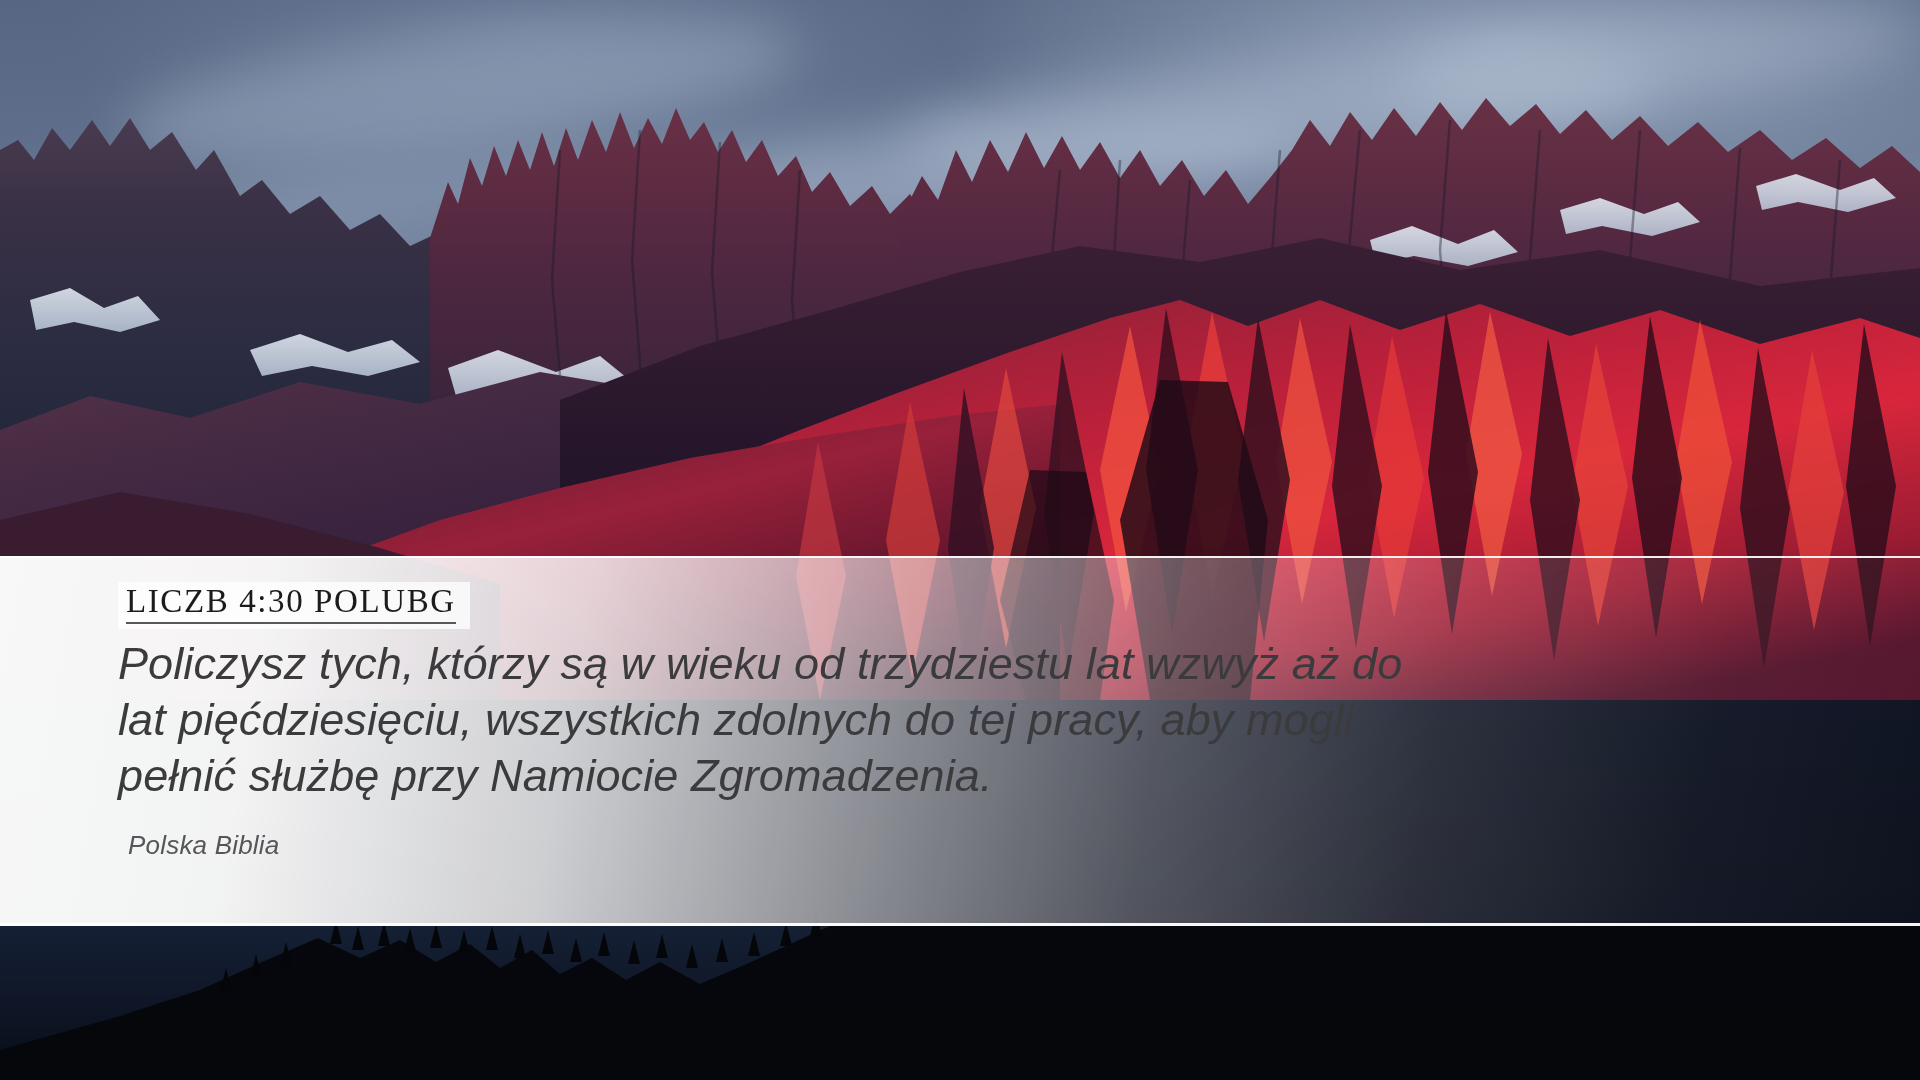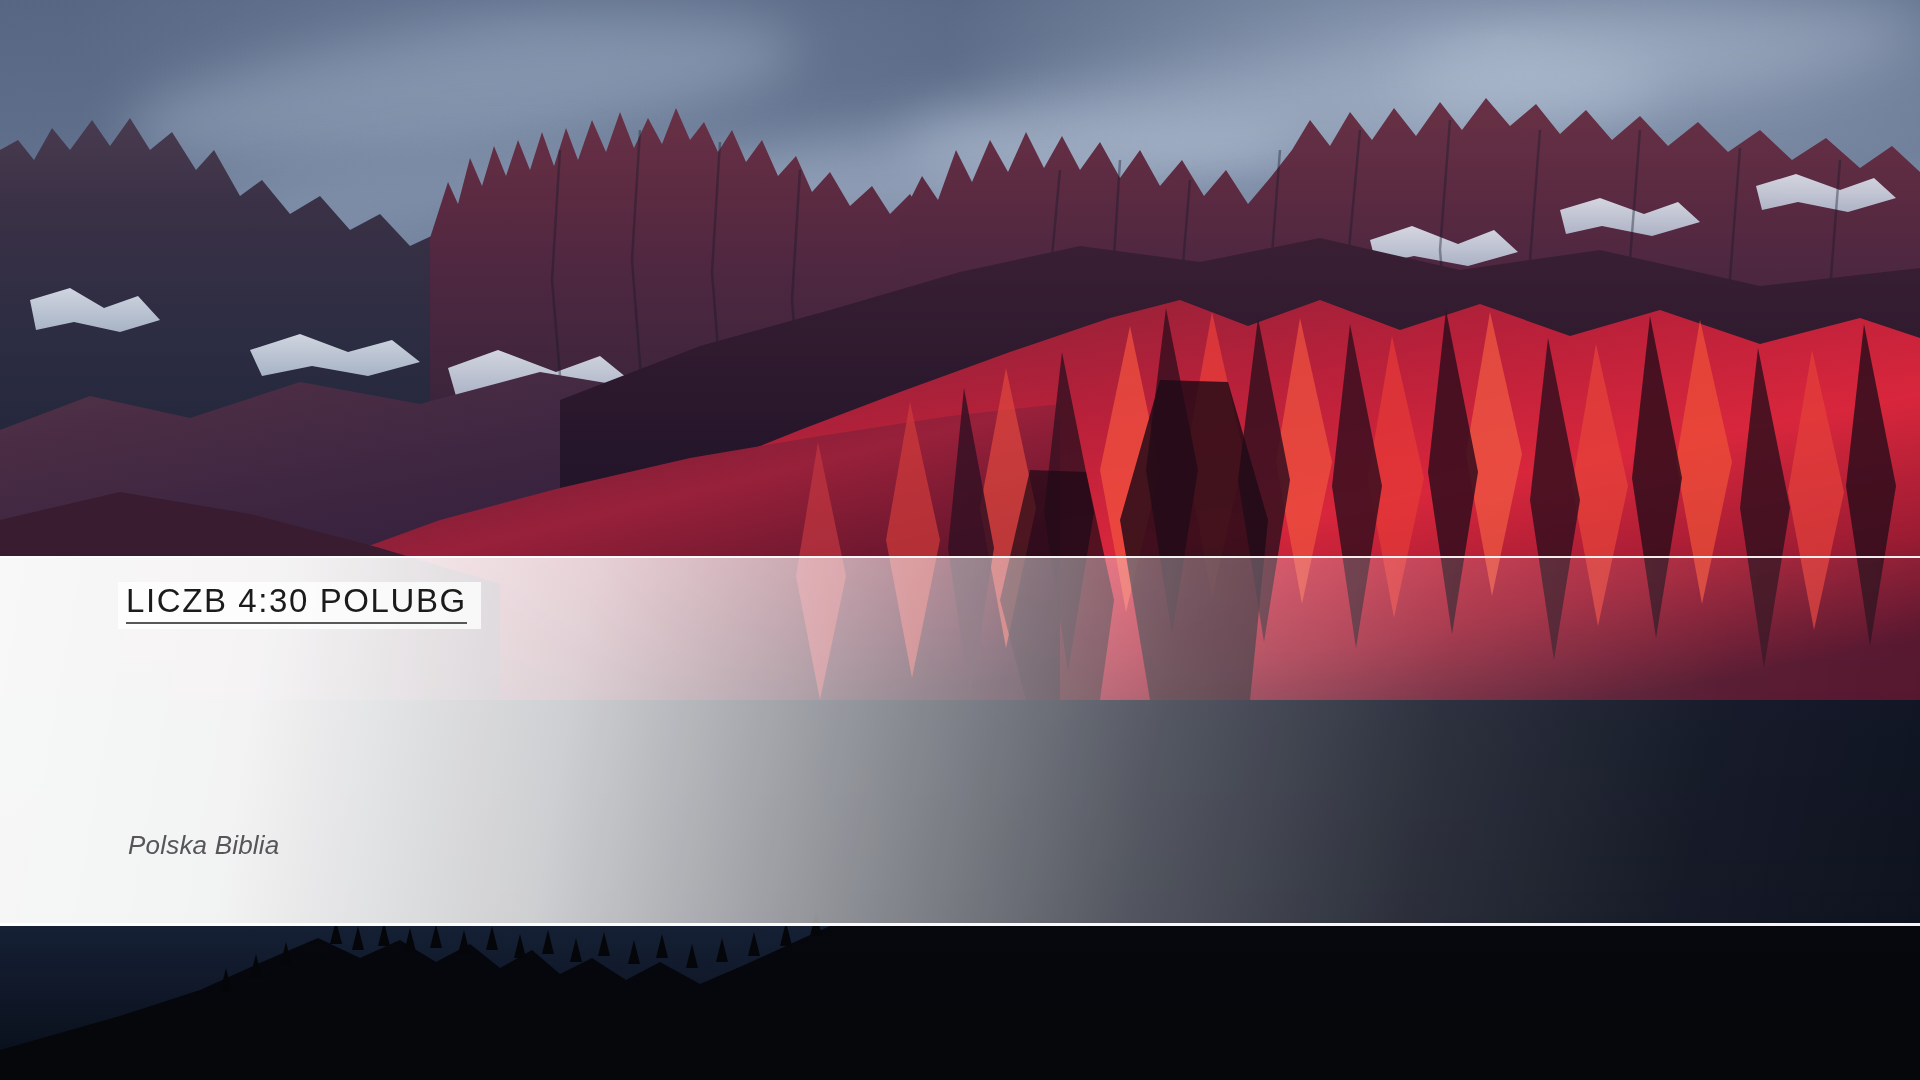--- a/index.html
+++ b/index.html
@@ -113,21 +113,21 @@
 
   .ref-badge {
     position: absolute;
     left: 0;
     top: 24px;
     display: inline-block;
     padding: 2px 14px 5px 8px;
     background: rgba(255,255,255,0.78);
   }
   .ref-text {
-    font-family: Liberation Sans, sans-serif;
+    font-family: Liberation Serif, serif;
     font-size: 33px;
     font-weight: 300;
     letter-spacing: 1.6px;
     color: #1b1b1b;
     white-space: nowrap;
     display: inline-block;
     border-bottom: 2px solid #58585a;
     padding-bottom: 3px;
     line-height: 1.05;
   }
@@ -388,19 +388,20 @@
     <div class="haze"></div>
   </div>
 
   <div class="overlay">
     <div class="overlay-inner">
 
       <div class="ref-badge">
         <span class="ref-text">LICZB 4:30 POLUBG</span>
       </div>
 
+      <div class="verse">Policzysz tych, którzy są w wieku od trzydziestu lat wzwyż aż do lat pięćdziesięciu, wszystkich zdolnych do tej pracy, aby mogli pełnić służbę przy Namiocie Zgromadzenia.</div>
 
       <div class="attribution">Polska Biblia</div>
 
     </div>
   </div>
 
 </div>
 
 </body></html>

